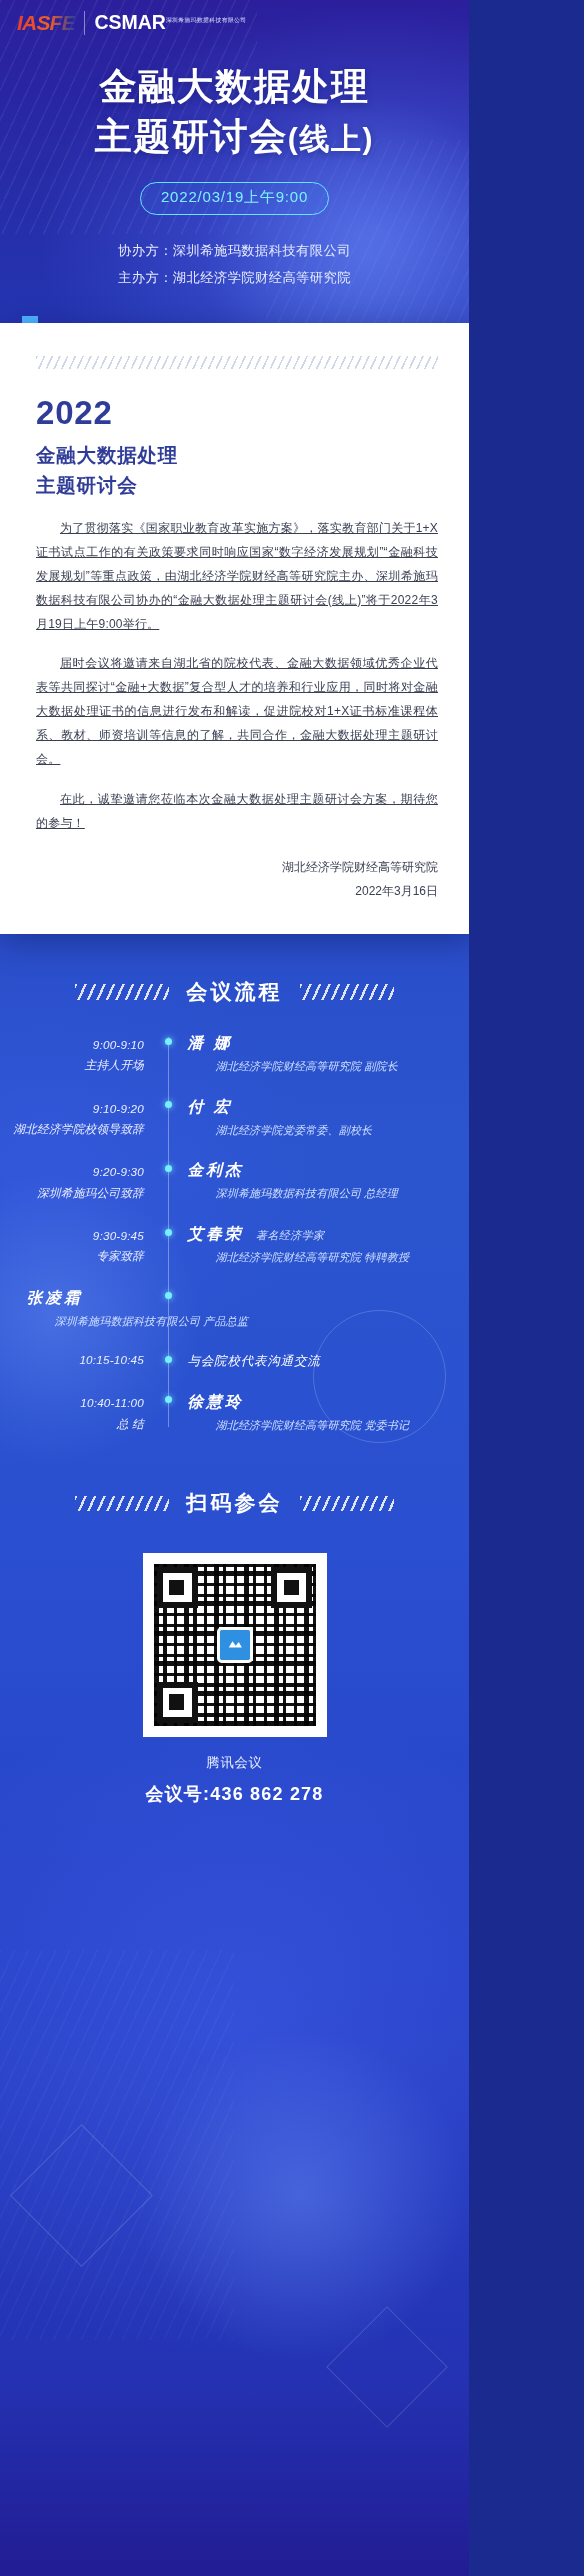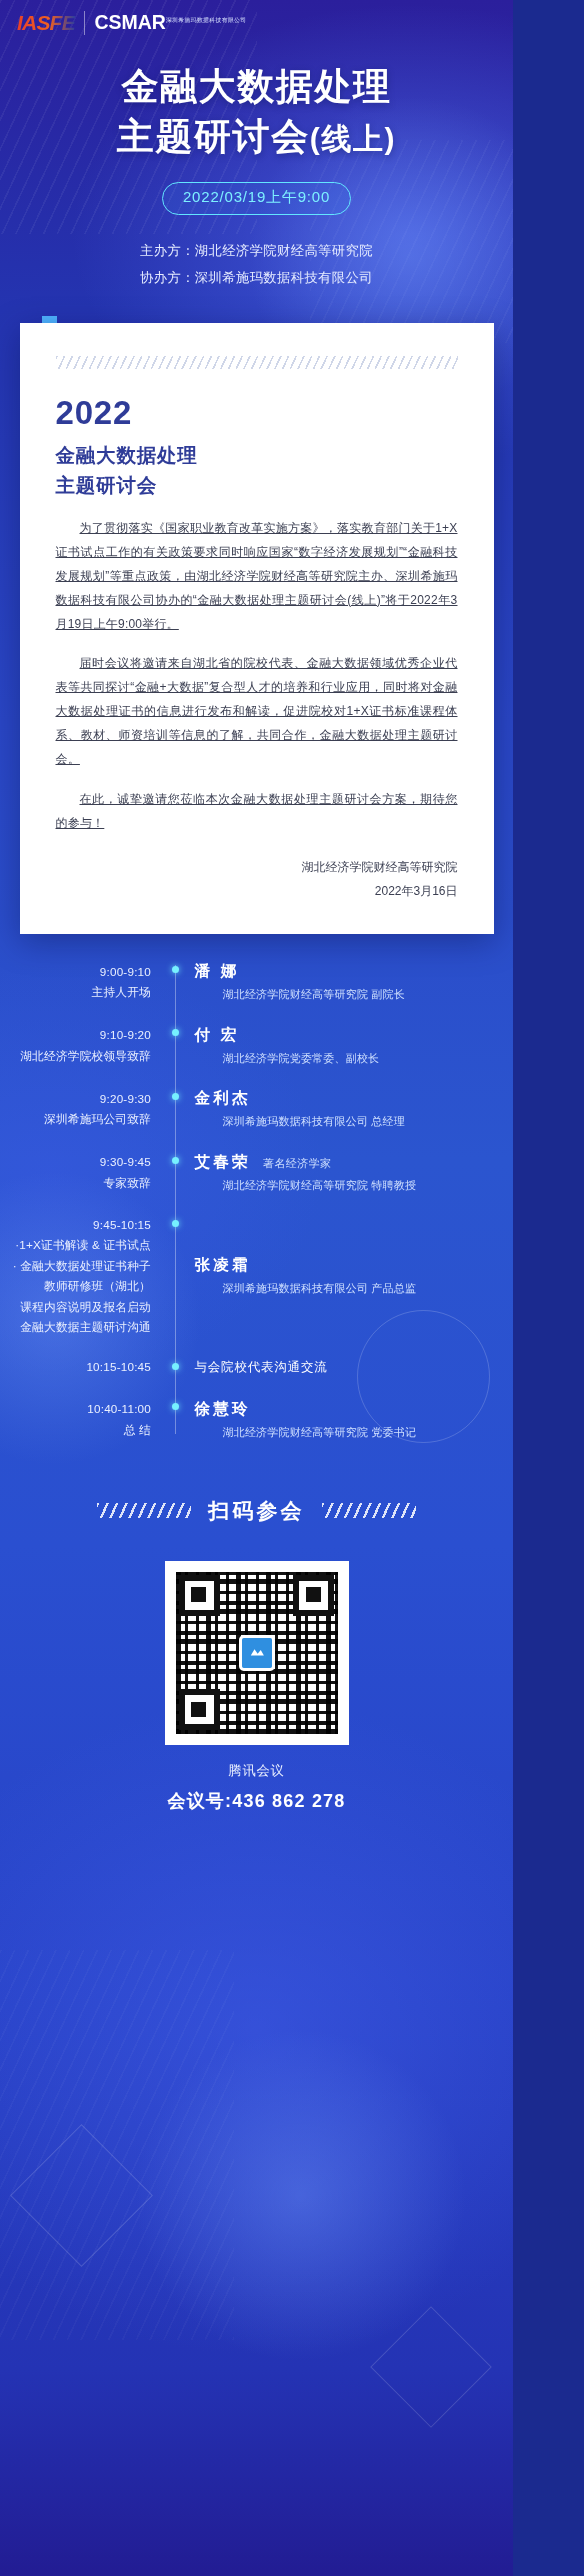--- a/index.html
+++ b/index.html
@@ -3,21 +3,21 @@
 <meta charset="utf-8">
 <style>
   * { box-sizing: border-box; margin: 0; padding: 0; }
   html, body {
     width: 585px;
     background: #1b2a8f;
     font-family: "Liberation Sans", "DejaVu Sans", sans-serif;
   }
   .page {
     position: relative;
-    width: 513px;
+    width: 469px;
     height: 2576px;
     overflow: hidden;
     background:
       radial-gradient(ellipse 484px 328px at 80% 234px, rgba(90,120,255,0.55), rgba(0,0,0,0) 70%),
       radial-gradient(ellipse 390px 296px at 10% 1170px, rgba(60,90,230,0.45), rgba(0,0,0,0) 70%),
       radial-gradient(ellipse 546px 468px at 50% 2028px, rgba(70,100,240,0.45), rgba(0,0,0,0) 70%),
       linear-gradient(180deg, #2b1f9c 0%, #2434b0 12%, #2a47c6 28%, #2b55cf 45%, #2a4fd0 60%, #2741c6 78%, #2433b4 92%, #221c93 100%);
   }
   
   .deco {
@@ -200,22 +200,23 @@
     position: absolute;
     left: 168px;
     top: 4.7px;
     bottom: 7.8px;
     width: 0.8px;
     background: rgba(255,255,255,0.35);
   }
   .arow {
     position: relative;
     display: flex;
-    align-items: center;
+    align-items: flex-end;
     margin-bottom: 20px;
+    font-style: italic;
   }
   .arow .left {
     width: 161px;
     text-align: right;
     padding-right: 17px;
     color: #eaf0ff;
     font-size: 11.7px;
     line-height: 1.75;
     letter-spacing: 0.2px;
   }
@@ -345,22 +346,22 @@
 
   <div class="title-wrap">
     <div class="main-title">
       <div>金融大数据处理</div>
       <div>
         <span>主题研讨会</span><span class="sub-online">(线上)</span>
       </div>
     </div>
     <div class="date-badge">2022/03/19上午9:00</div>
     <div class="org-lines">
+      <div>协办方：深圳希施玛数据科技有限公司</div>
       <div>主办方：湖北经济学院财经高等研究院</div>
-      <div>协办方：深圳希施玛数据科技有限公司</div>
     </div>
   </div>
 
   <div class="card-outer">
     <div class="card-tab"></div>
     <div class="card">
       <div class="card-hatch"></div>
       <div class="card-year">2022</div>
       <div class="card-heading">
         <div>金融大数据处理</div>
@@ -371,20 +372,25 @@
         <p>届时会议将邀请来自湖北省的院校代表、金融大数据领域优秀企业代表等共同探讨“金融+大数据”复合型人才的培养和行业应用，同时将对金融大数据处理证书的信息进行发布和解读，促进院校对1+X证书标准课程体系、教材、师资培训等信息的了解，共同合作，金融大数据处理主题研讨会。</p>
         <p>在此，诚挚邀请您莅临本次金融大数据处理主题研讨会方案，期待您的参与！</p>
       </div>
       <div class="card-sign">
         <div>湖北经济学院财经高等研究院</div>
         <div>2022年3月16日</div>
       </div>
     </div>
   </div>
 
+  <div class="section-head">
+    <div class="bars"></div>
+    <div class="stitle">会议流程</div>
+    <div class="bars"></div>
+  </div>
 
   <div class="agenda">
     <div class="agenda-line"></div>
 
     <div class="arow">
       <div class="left">
         <span class="ltime">9:00-9:10</span>
         <span class="lrole">主持人开场</span>
       </div>
       <div class="dot"></div>
@@ -427,28 +433,20 @@
       <div class="right">
         <div class="rname">
           <span>艾春荣</span>
           <span style="font-size:11px;font-weight:normal;letter-spacing:0.4px;color:#cfe0ff;margin-left:5px;">著名经济学家</span>
         </div>
         <div class="rdesc">湖北经济学院财经高等研究院  特聘教授</div>
       </div>
     </div>
 
     <div class="arow">
-      <div class="left">
-        <span class="ltime">9:45-10:15</span>
-        <span class="lrole" style="white-space:pre-line;">·1+X证书解读 &amp; 证书试点
-· 金融大数据处理证书种子
-教师研修班（湖北）
-课程内容说明及报名启动
-金融大数据主题研讨沟通</span>
-      </div>
       <div class="dot"></div>
       <div class="right">
         <div class="rname">张凌霜</div>
         <div class="rdesc">深圳希施玛数据科技有限公司  产品总监</div>
       </div>
     </div>
 
     <div class="arow plain">
       <div class="left">
         <span class="ltime">10:15-10:45</span>

